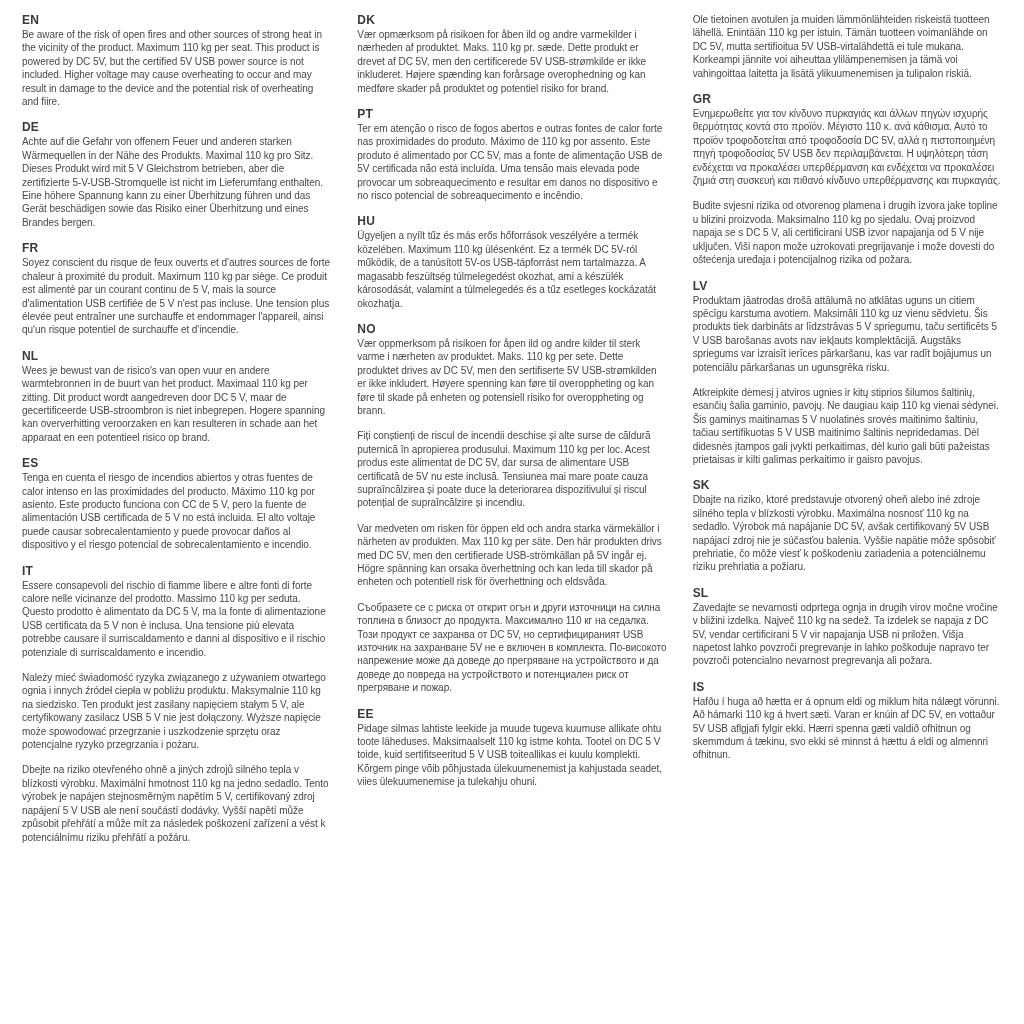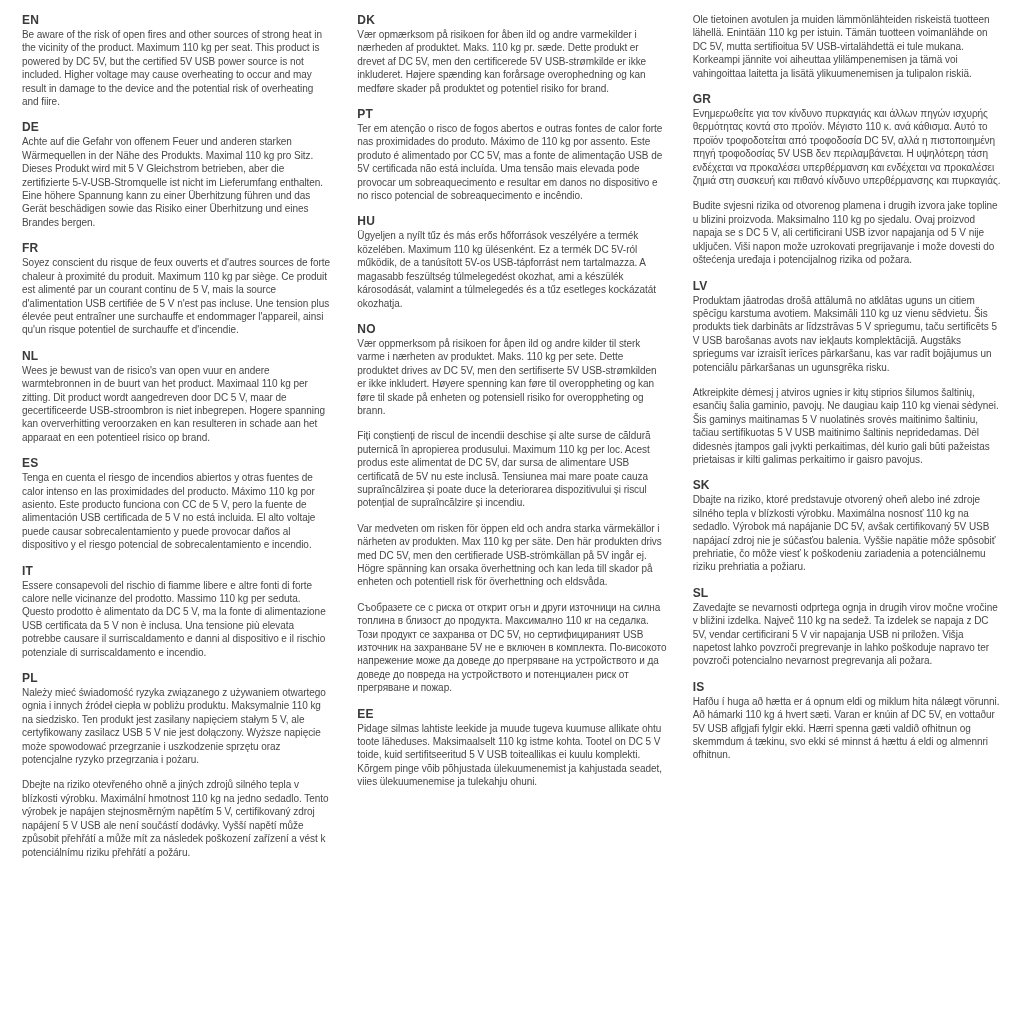--- a/index.html
+++ b/index.html
@@ -70,21 +70,20 @@
         </section>
         <section class="entry">
           <h3 class="code">ES</h3>
           <p class="text">Tenga en cuenta el riesgo de incendios abiertos y otras fuentes de calor intenso en las proximidades del producto. Máximo 110 kg por asiento. Este producto funciona con CC de 5 V, pero la fuente de alimentación USB certificada de 5 V no está incluida. El alto voltaje puede causar sobrecalentamiento y puede provocar daños al dispositivo y el riesgo potencial de sobrecalentamiento e incendio.</p>
         </section>
         <section class="entry">
           <h3 class="code">IT</h3>
           <p class="text">Essere consapevoli del rischio di fiamme libere e altre fonti di forte calore nelle vicinanze del prodotto. Massimo 110 kg per seduta. Questo prodotto è alimentato da DC 5 V, ma la fonte di alimentazione USB certificata da 5 V non è inclusa. Una tensione più elevata potrebbe causare il surriscaldamento e danni al dispositivo e il rischio potenziale di surriscaldamento e incendio.</p>
         </section>
         <section class="entry">
-          <h3 class="code">PL</h3>
           <p class="text">Należy mieć świadomość ryzyka związanego z używaniem otwartego ognia i innych źródeł ciepła w pobliżu produktu. Maksymalnie 110 kg na siedzisko. Ten produkt jest zasilany napięciem stałym 5 V, ale certyfikowany zasilacz USB 5 V nie jest dołączony. Wyższe napięcie może spowodować przegrzanie i uszkodzenie sprzętu oraz potencjalne ryzyko przegrzania i pożaru.</p>
         </section>
         <section class="entry">
           <p class="text">Dbejte na riziko otevřeného ohně a jiných zdrojů silného tepla v blízkosti výrobku. Maximální hmotnost 110 kg na jedno sedadlo. Tento výrobek je napájen stejnosměrným napětím 5 V, certifikovaný zdroj napájení 5 V USB ale není součástí dodávky. Vyšší napětí může způsobit přehřátí a může mít za následek poškození zařízení a vést k potenciálnímu riziku přehřátí a požáru.</p>
         </section>
       </div>
       <div class="column">
         <section class="entry">
           <h3 class="code">DK</h3>
           <p class="text">Vær opmærksom på risikoen for åben ild og andre varmekilder i nærheden af produktet. Maks. 110 kg pr. sæde. Dette produkt er drevet af DC 5V, men den certificerede 5V USB-strømkilde er ikke inkluderet. Højere spænding kan forårsage overophedning og kan medføre skader på produktet og potentiel risiko for brand.</p>

